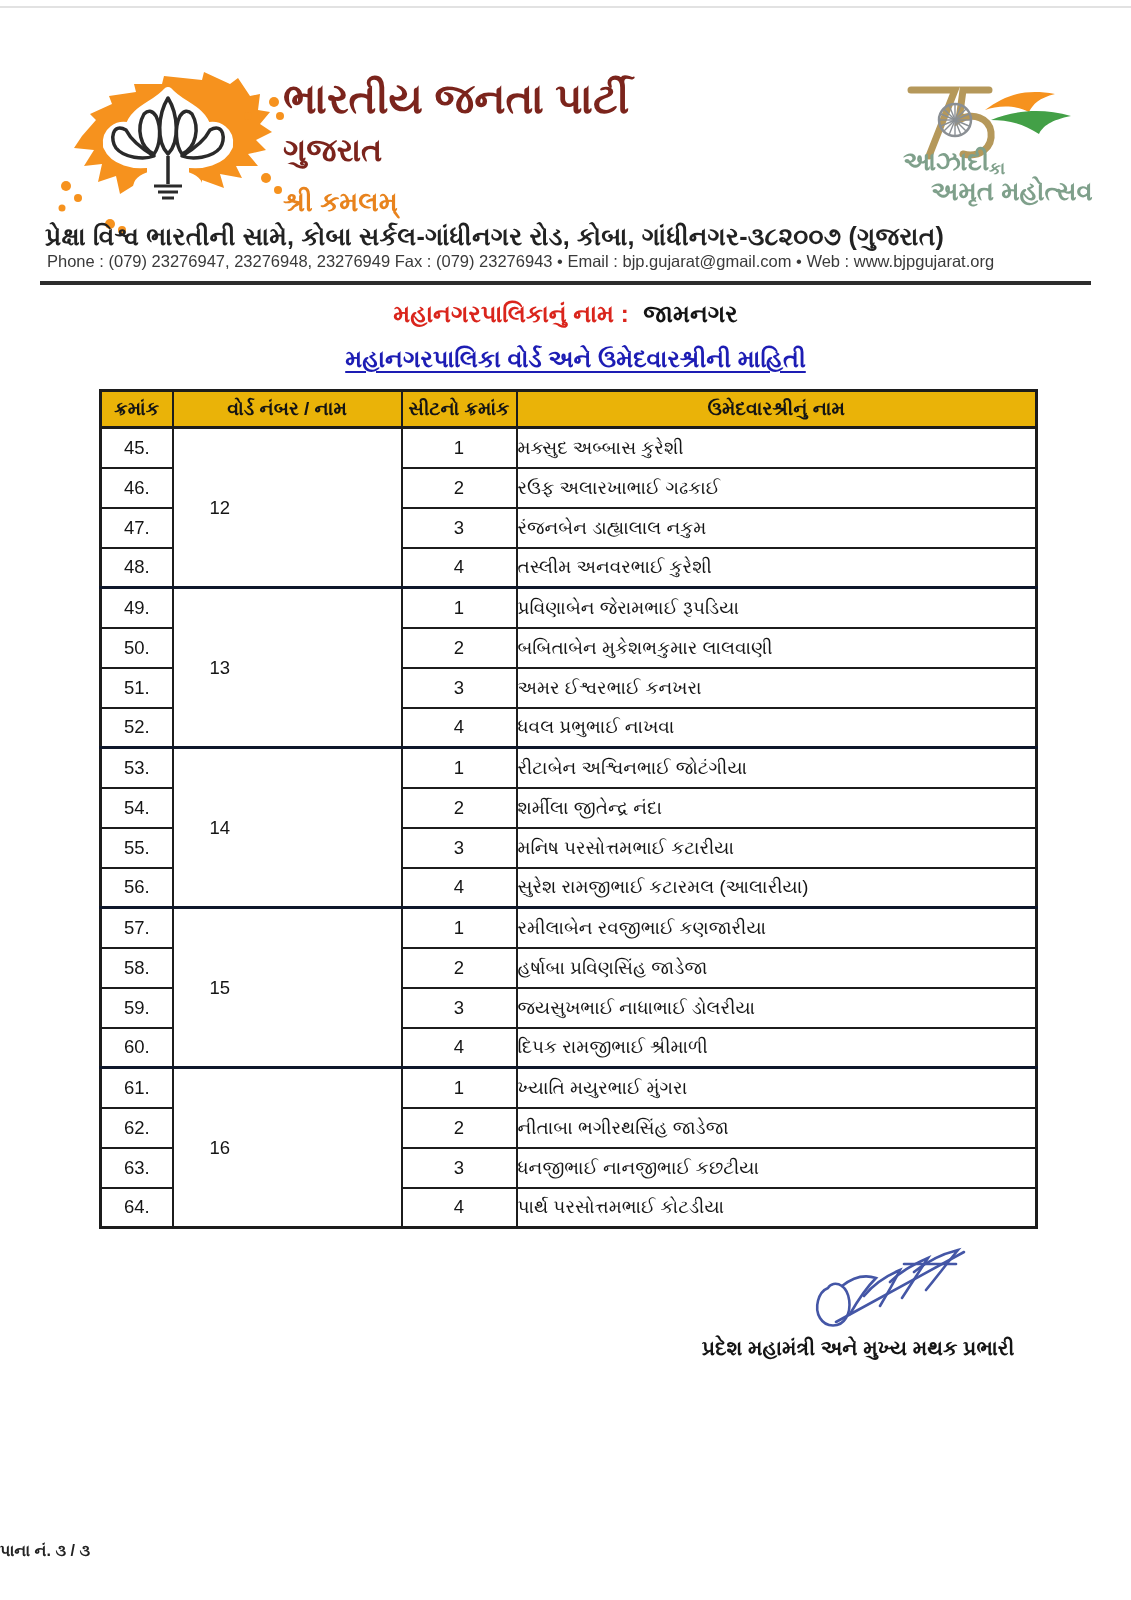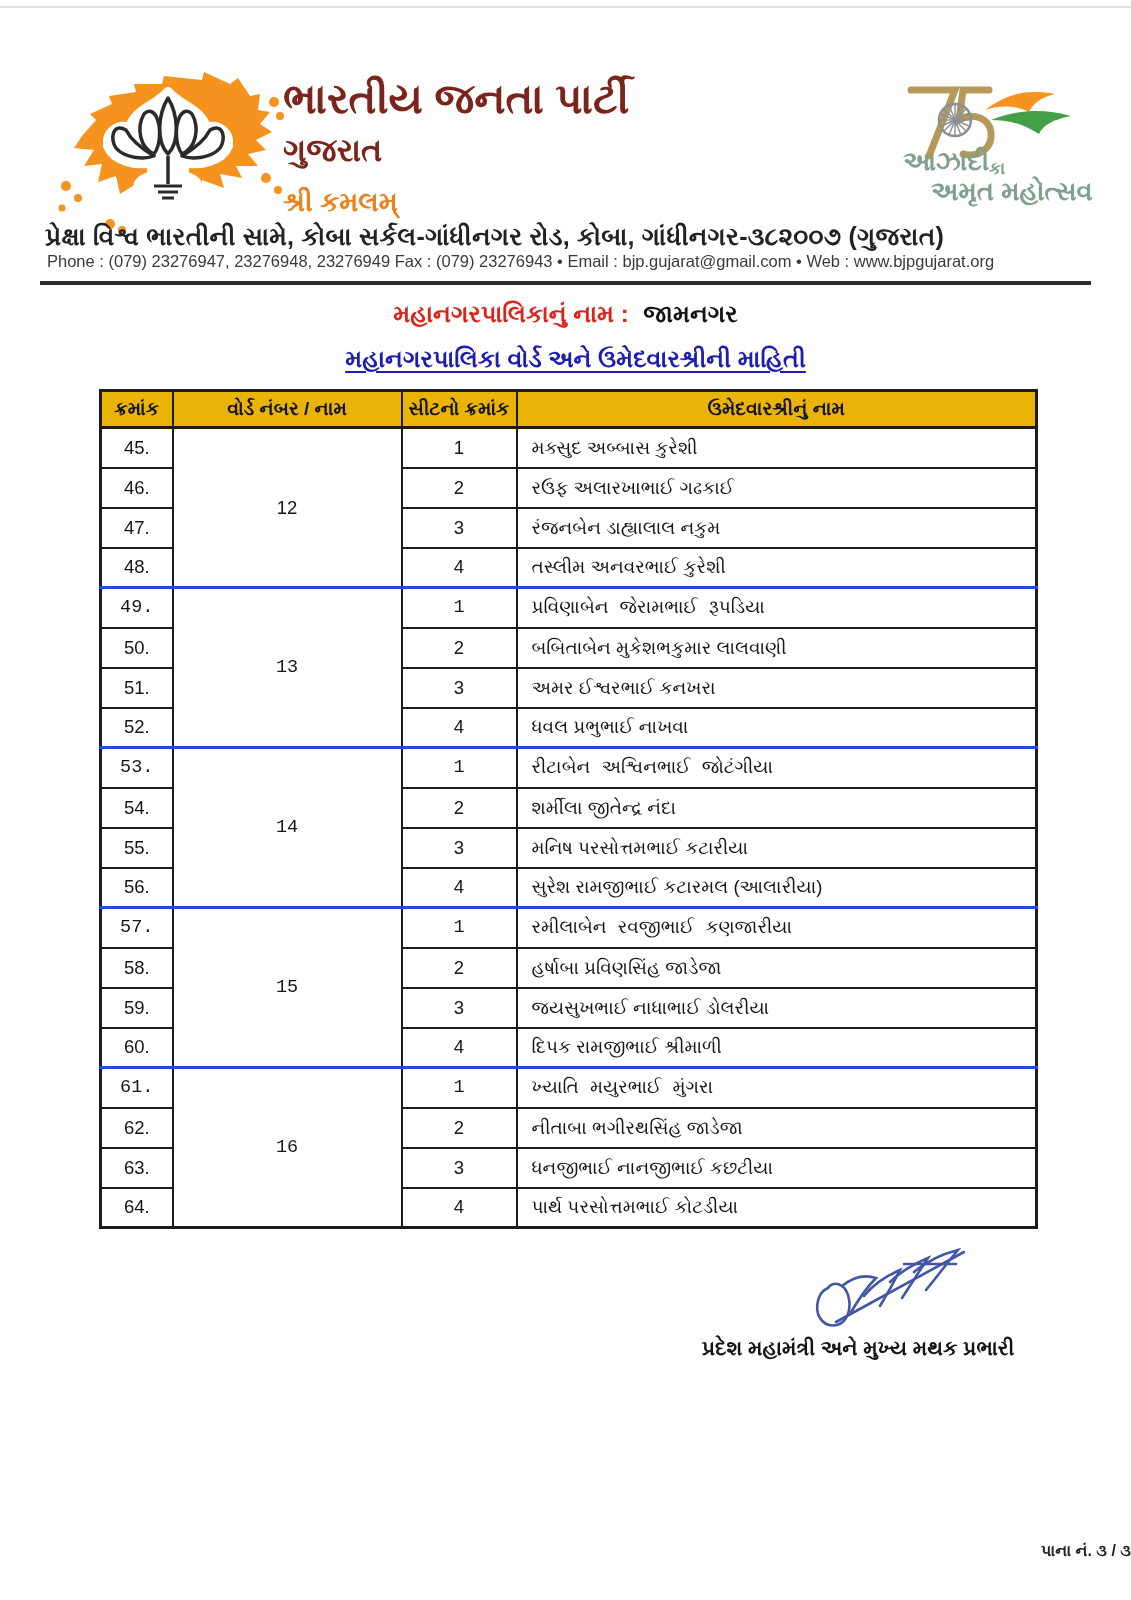--- a/index.html
+++ b/index.html
@@ -67,38 +67,38 @@
     height: 37px; font-size: 19px; font-weight: bold; color: #141414;
     border-bottom: 3px solid #1c1c1c;
   }
   .cand-table { border: 3px solid #1c1c1c; }
   .cand-table tbody td { height: 40px; font-size: 18.5px; color: #151515; }
   .col-sr   { width: 72px; }
   .col-ward { width: 229px; }
   .col-seat { width: 115px; }
   .col-name { width: 520px; }
   .cell-sr   { text-align: center; font-size: 17px; }
-  .cell-ward { text-align: center; font-size: 18px; }
+  .cell-ward { text-align: left; font-size: 18px; padding-left: 36px; }
   .cell-seat { text-align: center; font-size: 17px; }
-  .cell-name { text-align: left; padding-left: 14px; }
-  .group-start td { border-top: 3px solid #1d4ed8; font-family: Liberation Mono, monospace; }
+  .cell-name { text-align: left; }
+  .group-start td { border-top: 3px solid #0f172a; }
 
   
   .sig-scribble { position: absolute; left: 806px; top: 1242px; width: 170px; height: 96px; }
   .sig-block {
     position: absolute; right: 108px; top: 1330px; width: 330px;
     text-align: center;
   }
   .sig-name { font-size: 22px; font-weight: bold; color: #141414; }
   .sig-designation { font-size: 20.5px; font-weight: bold; color: #141414; margin-top: 6px; white-space: nowrap; }
 
   
   .page-footer {
     position: absolute; top: 1542px; left: 0; width: 100%;
-    text-align: right; font-size: 16px; color: #222; font-weight: bold;
+    text-align: left; font-size: 16px; color: #222; font-weight: bold;
   }
 </style>
 </head>
 <body>
 
 <div class="page">
   <div class="scan-edge-top"></div>
 
   <div class="logo-wrap">
     <svg viewBox="0 0 232 178" width="232" height="178">

